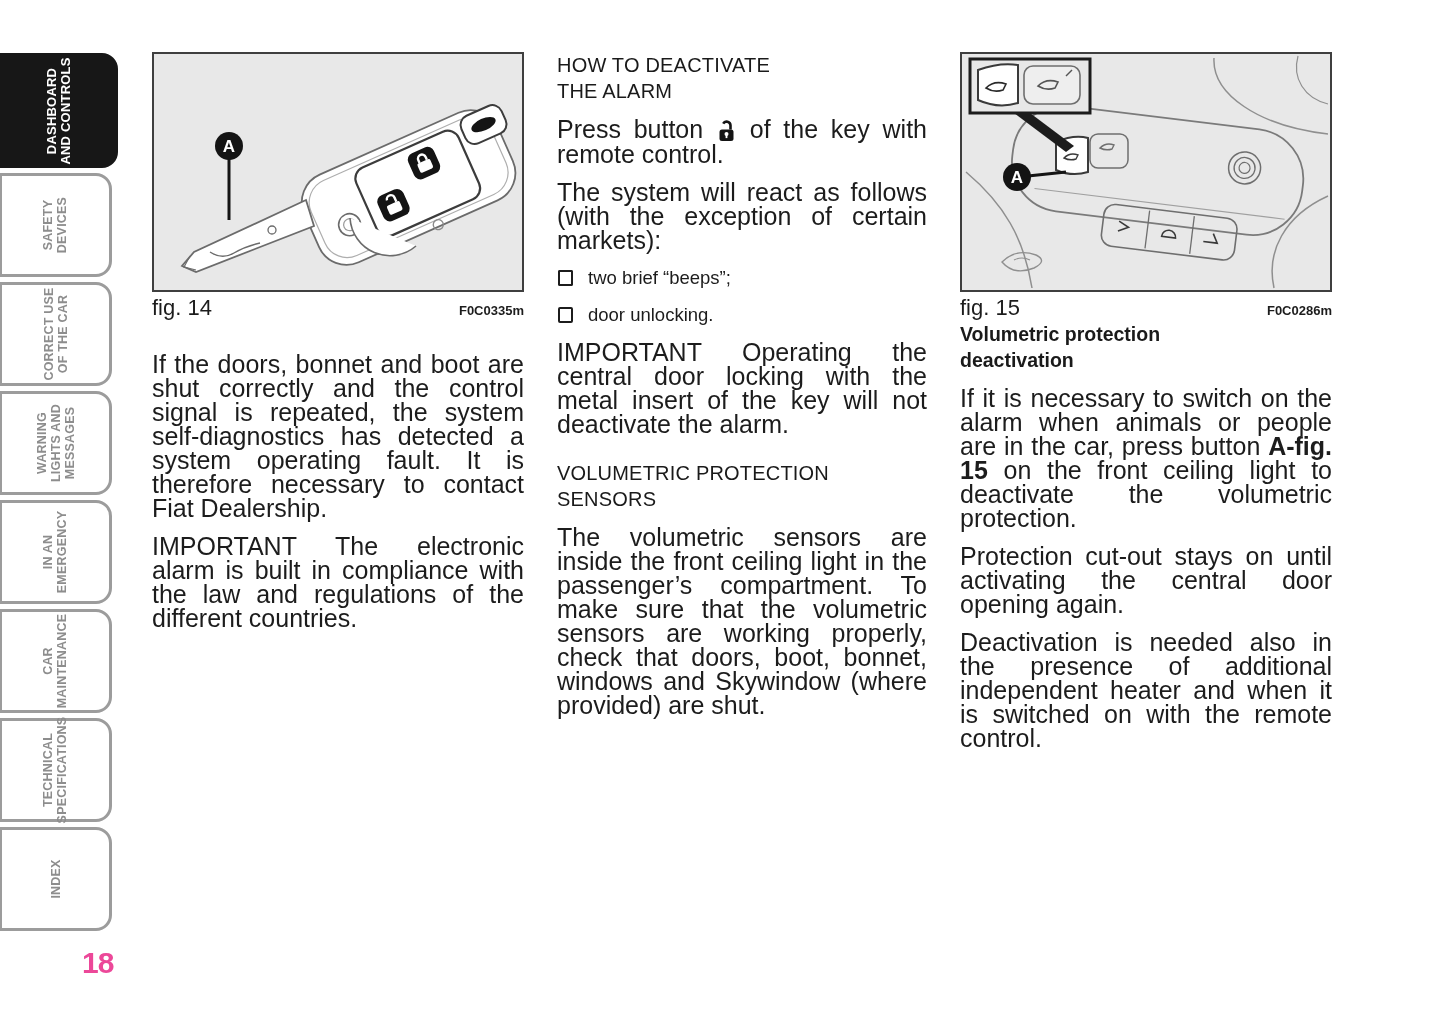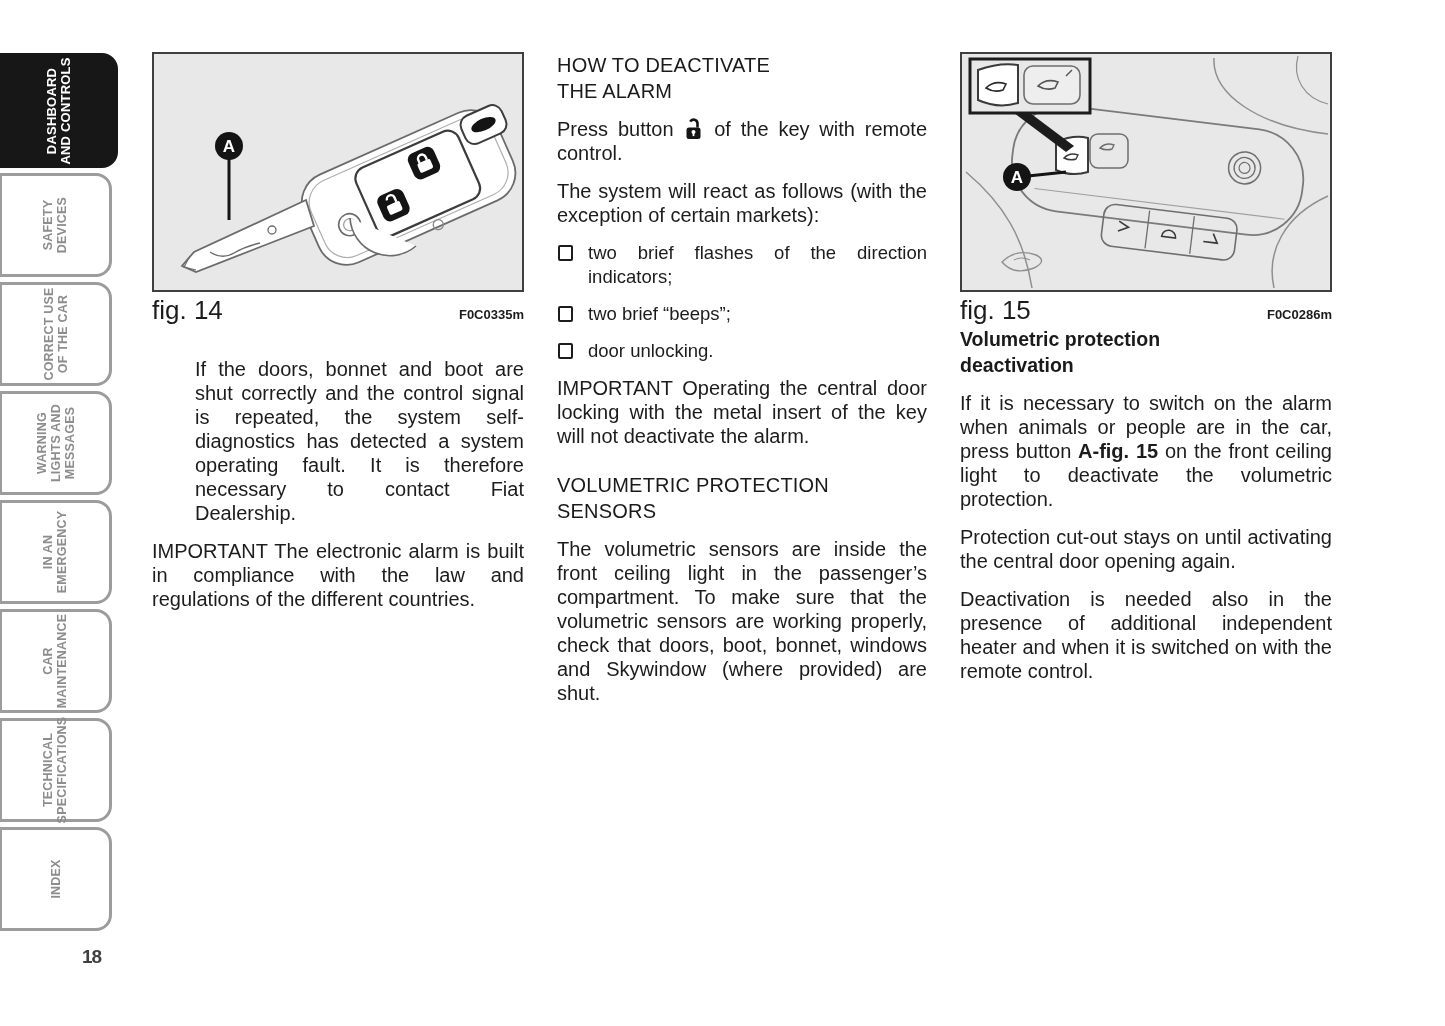--- a/index.html
+++ b/index.html
@@ -26,43 +26,43 @@
   .tab-label{
     transform:rotate(-90deg);
     text-align:center;white-space:nowrap;
     font-size:12.5px;font-weight:bold;line-height:14px;
     color:#8d8d8d;letter-spacing:0.2px;
   }
   .tab.active .tab-label{color:#ffffff;font-size:13px;}
   .tab-label span{display:block;}
   .page-number{
     position:absolute;left:82px;top:946px;
-    font-size:19px;font-weight:bold;letter-spacing:-1px;color:#404040;
+    font-size:30px;font-weight:bold;letter-spacing:-1px;color:#ec4899;
   }
   
   .col{position:absolute;top:52px;}
   #col1{left:152px;width:372px;}
   #col2{left:557px;width:370px;}
   #col3{left:960px;width:372px;}
   .figbox{
     box-sizing:border-box;height:240px;width:100%;
     background:#e8e8e8;border:2px solid #3f3f3f;
   }
   .figbox svg{display:block;width:100%;height:100%;}
   .figcap{
     display:flex;justify-content:space-between;align-items:baseline;
     margin-top:3px;
   }
-  .figcap .figname{font-size:26px;color:#1c1c1c;}
+  .figcap .figname{font-size:22px;color:#1c1c1c;}
   .figcap .figcode{font-size:13px;font-weight:bold;color:#1c1c1c;}
   .body-p{
-    font-size:20px;line-height:24px;text-align:justify;
+    font-size:25px;line-height:24px;text-align:justify;
     margin:0 0 14px 0;
   }
-  .first-block{margin-top:31px;margin-left:43px;}
+  .first-block{margin-top:31px;}
   h2.sect{
     font-size:20px;line-height:26px;font-weight:normal;color:#1a1a1a;
     margin:0 0 13px 0;letter-spacing:0.2px;
   }
   h3.sub{
     font-size:19.5px;line-height:26px;font-weight:bold;color:#1a1a1a;
     margin:0 0 13px 0;
   }
   ul.bullets{list-style:none;margin:0 0 6px 0;padding:0;}
   ul.bullets li{
@@ -188,21 +188,21 @@
   </h2>
   <p class="body-p"><span>Press button </span><svg class="lock-ic" width="17" height="22" viewBox="0 0 17 22">
         <rect x="1.5" y="9.5" width="14" height="11.5" rx="2.5" fill="#141414"></rect>
         <circle cx="8.5" cy="14" r="2" fill="#ffffff"></circle>
         <rect x="7.6" y="14.5" width="1.8" height="3.6" fill="#ffffff"></rect>
         <path d="M12.5 9.5 V5.6 a3.9 3.9 0 0 0 -7.3 -1.9" fill="none" stroke="#141414" stroke-width="2.6"></path>
       </svg><span> of the key with remote control.</span></p>
   <p class="body-p">The system will react as follows (with the exception of certain markets):</p>
 
   <ul class="bullets">
-    <li><span class="sq"></span><span>two brief flashes of the direction indicators;</span></li>
+    <li><span class="sq"></span></li>
     <li><span class="sq"></span><span>two brief “beeps”;</span></li>
     <li><span class="sq"></span><span>door unlocking.</span></li>
   </ul>
 
   <p class="body-p">IMPORTANT Operating the central door locking with the metal insert of the key will not deactivate the alarm.</p>
 
   <h2 class="sect" style="margin-top:24px">
     <span>VOLUMETRIC PROTECTION</span><br>
     <span>SENSORS</span>
   </h2>

